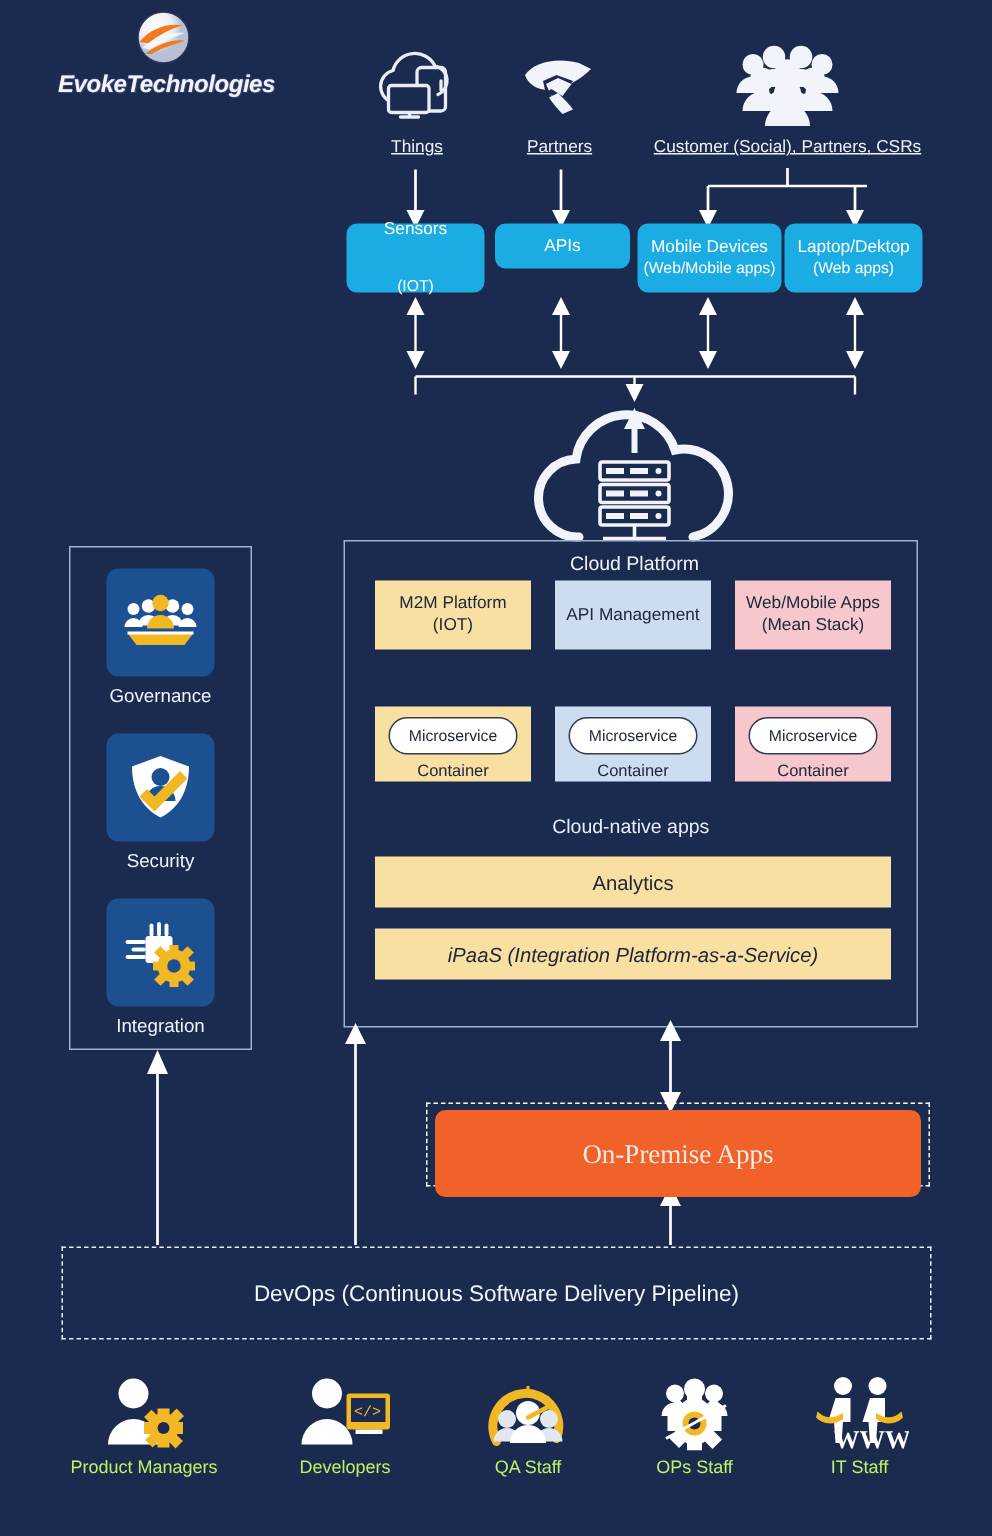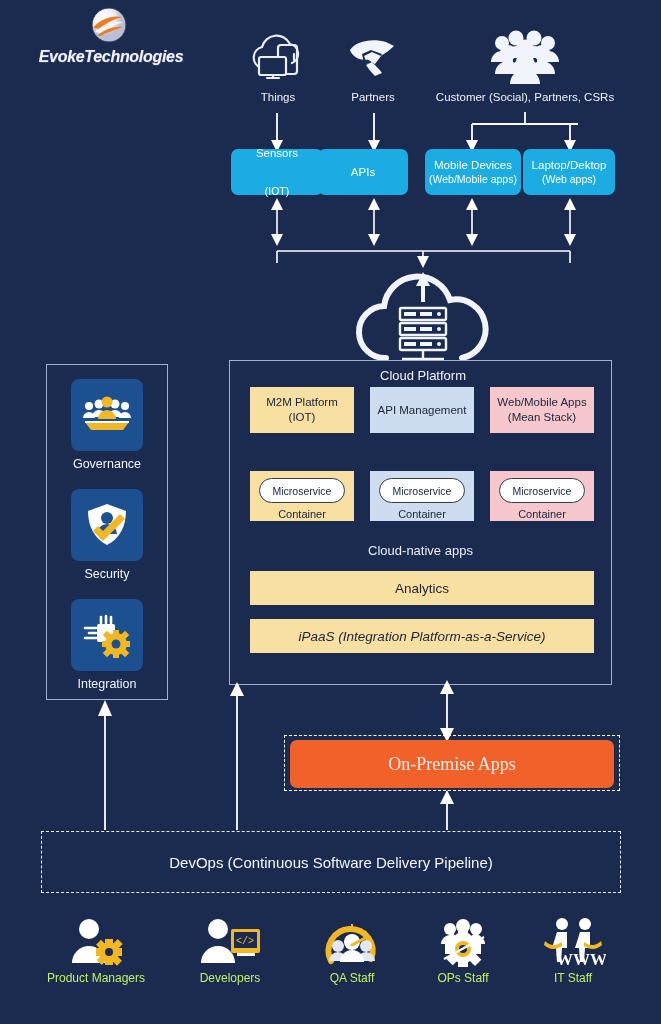--- a/index.html
+++ b/index.html
@@ -20,21 +20,21 @@
     left: 8px; top: 44px; width: 190px;
     font-size: 16px; font-weight: bold; font-style: italic;
     letter-spacing: -0.3px; text-align: center;
     color: #f2f2f7;
     text-shadow: 0 0 1px #6f7bb5, 1px 1px 0 #2b3a66;
   }
 
   
   .actor { text-align: center; }
   .actor .glyph { display:block; margin: 0 auto; }
-  .actor .cap { display:block; font-size: 11.5px; color: #eef1f7; margin-top: 3px; white-space: nowrap; }
+  .actor .cap { display:block; font-size: 11.5px; color: #eef1f7; margin-top: 3px; white-space: nowrap; text-decoration: underline; }
 
   
   .cyanbox {
     background: #1cace4;
     border-radius: 7px;
     display: flex; flex-direction: column;
     align-items: center; justify-content: center;
     color: #ffffff; font-size: 11.5px; line-height: 1.25;
     text-align: center;
   }
@@ -101,21 +101,21 @@
     display: flex; align-items: center; justify-content: center;
   }
   .pillar .plabel { margin-top: 6px; font-size: 12.5px; color: #f0f3f8; }
 
   
   #onprem-dash {
     left: 284px; top: 735px; width: 336px; height: 56px;
     border: 1.6px dashed #ffffff;
   }
   #onprem-box {
-    left: 290px; top: 740px; width: 324px; height: 48px;
+    left: 290px; top: 740px; width: 324px; height: 58px;
     background: #f0622a; border-radius: 7px;
     display: flex; align-items: center; justify-content: center;
     font-family: "Liberation Serif", serif;
     font-size: 18px; color: #fdece4;
   }
 
   
   #devops-box {
     left: 41px; top: 831px; width: 580px; height: 62px;
     border: 1.6px dashed #e8ecf4;
@@ -215,21 +215,21 @@
   <line x1="472" y1="14" x2="472" y2="33" stroke="#ffffff" stroke-width="1.8"></line>
   <polygon points="472,42 466,30 478,30" fill="#ffffff"></polygon>
   <line x1="570" y1="14" x2="570" y2="33" stroke="#ffffff" stroke-width="1.8"></line>
   <polygon points="570,42 564,30 576,30" fill="#ffffff"></polygon>
 </svg>
 
 <div class="abs cyanbox" style="left:231px; top:149px; width:92px; height:46px;gap:24px;">
   <span>Sensors</span>
   <span class="l2">(IOT)</span>
 </div>
-<div class="abs cyanbox" style="left:318px; top:149px; width:90px; height:46px;">
+<div class="abs cyanbox" style="left:330px; top:149px; width:90px; height:30px;">
   <span>APIs</span>
 </div>
 <div class="abs cyanbox" style="left:425px; top:149px; width:96px; height:46px;">
   <span>Mobile Devices</span>
   <span class="l2">(Web/Mobile apps)</span>
 </div>
 <div class="abs cyanbox" style="left:523px; top:149px; width:92px; height:46px;">
   <span>Laptop/Dektop</span>
   <span class="l2">(Web apps)</span>
 </div>

